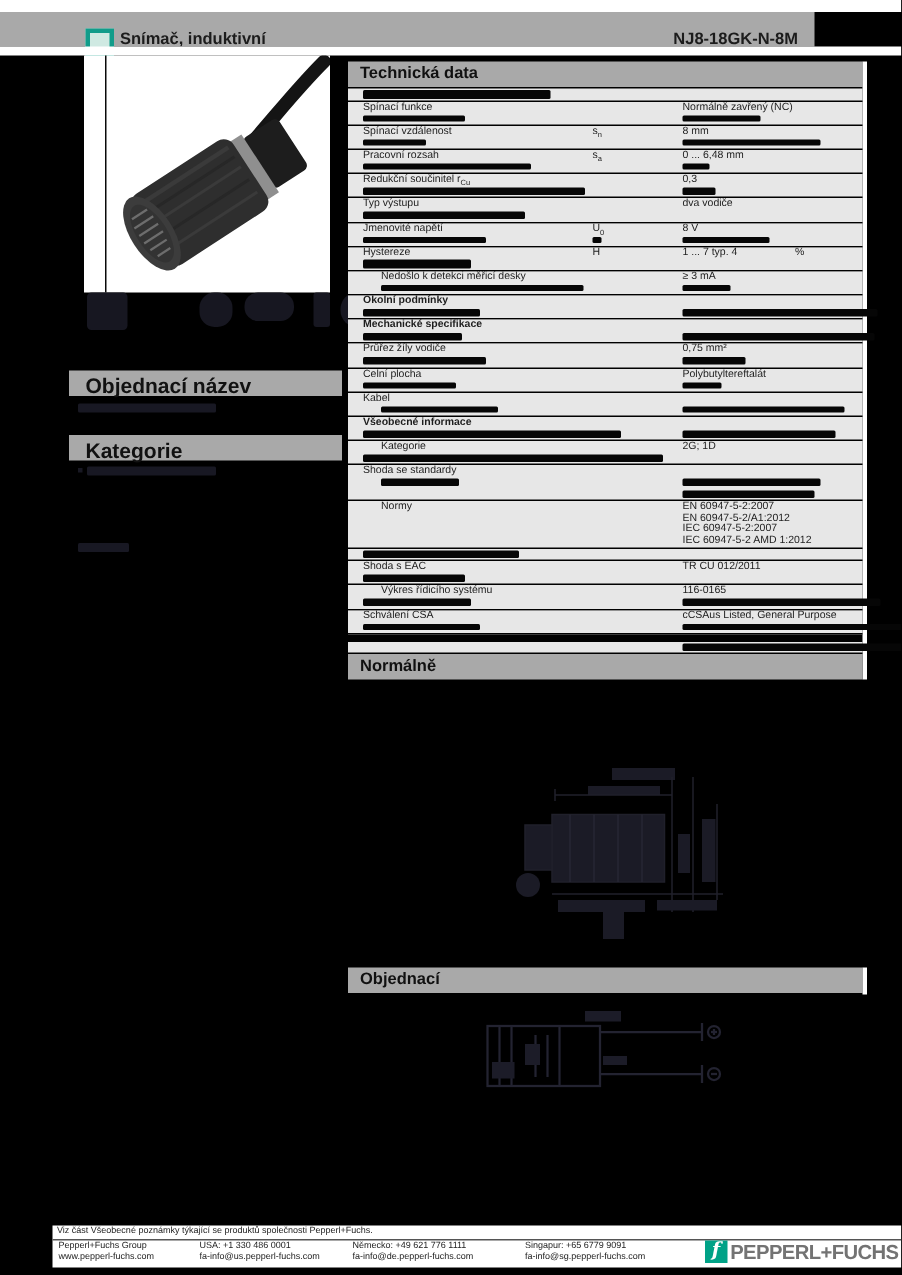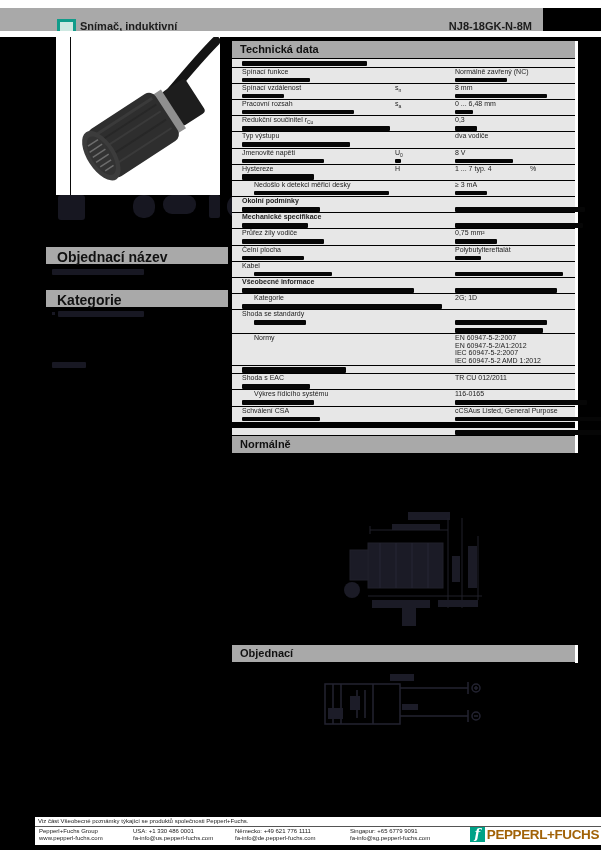--- a/index.html
+++ b/index.html
@@ -43,21 +43,21 @@
       vertical-align:middle;margin-top:1px;filter:blur(.3px);}
   .sm.smb{height:5.5px;}
   
   .footer{left:35px;top:817px;width:566px;height:28px;background:#fff;}
   .fnote{position:absolute;left:3px;top:1px;font-size:6px;color:#222;white-space:nowrap;}
   .frule{position:absolute;left:0;top:9px;width:566px;height:1px;background:#555;}
   .fcol{position:absolute;top:11px;font-size:6px;line-height:7px;color:#222;white-space:nowrap;}
   .flogo{position:absolute;right:2px;top:10px;display:flex;align-items:center;}
   .flogo .sq{width:15px;height:15px;background:#00a287;color:#fff;font-family:"DejaVu Serif",serif;
              font-style:italic;font-weight:bold;font-size:13px;text-align:center;line-height:14px;margin-right:2px;}
-  .flogo .lt{font-size:13.5px;font-weight:bold;letter-spacing:-0.4px;color:#a16207;}
+  .flogo .lt{font-size:13.5px;font-weight:bold;letter-spacing:-0.4px;color:#737373;}
 </style>
 </head>
 <body>
 
 <div id="page">
 
   <div class="abs topstrip"></div>
   <div class="abs headerbar">
     <div class="abs hicon" style="border-color: rgb(17, 156, 138);"></div>
     <div class="abs htitle">Snímač, induktivní</div>

